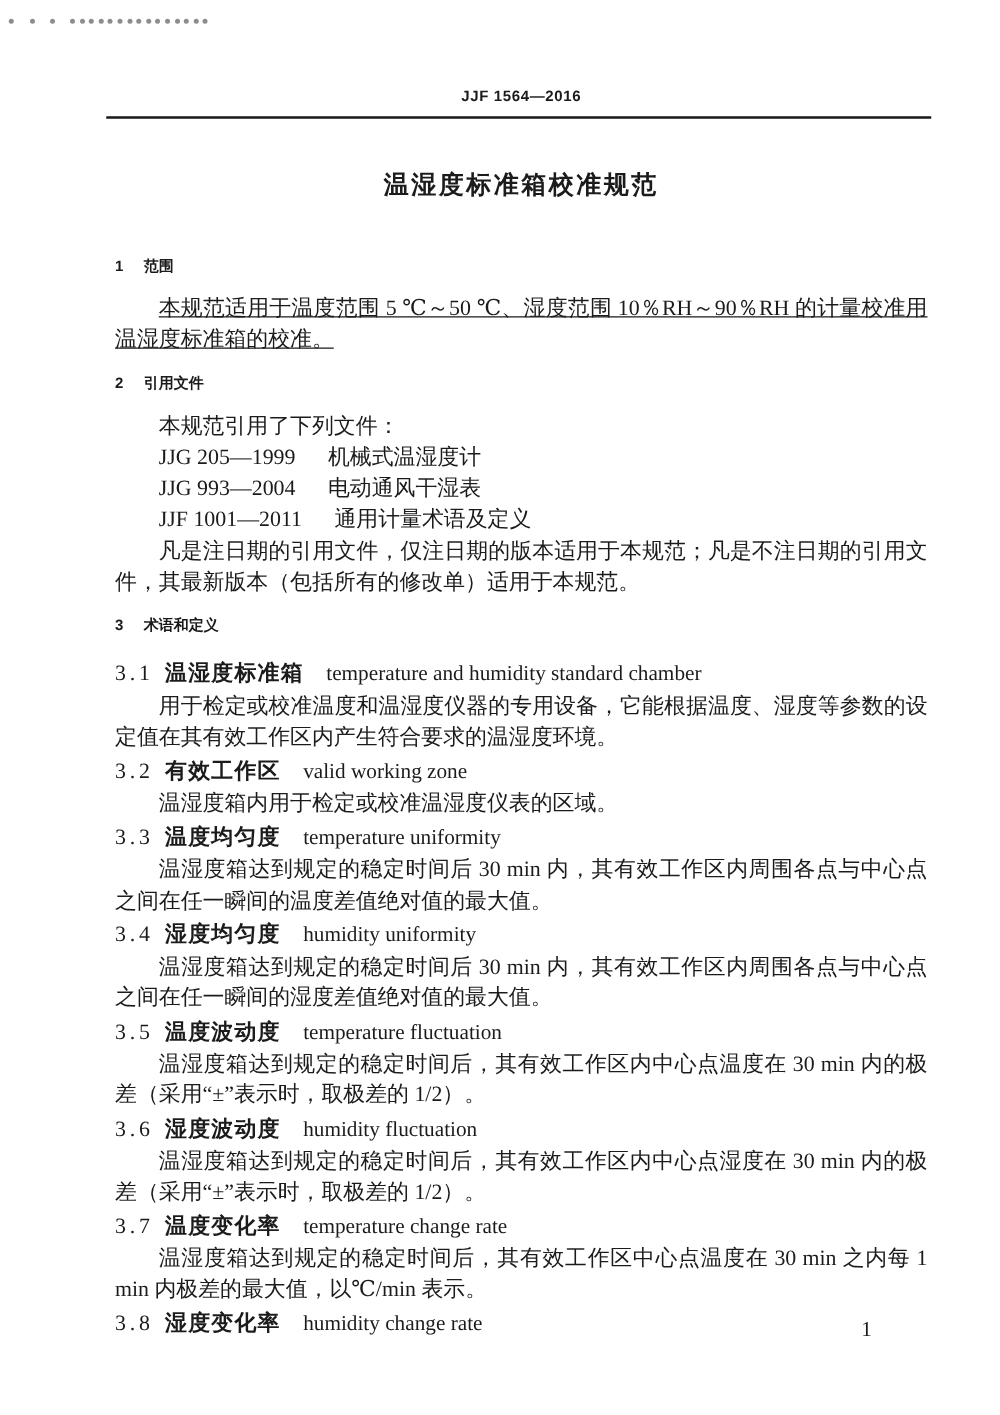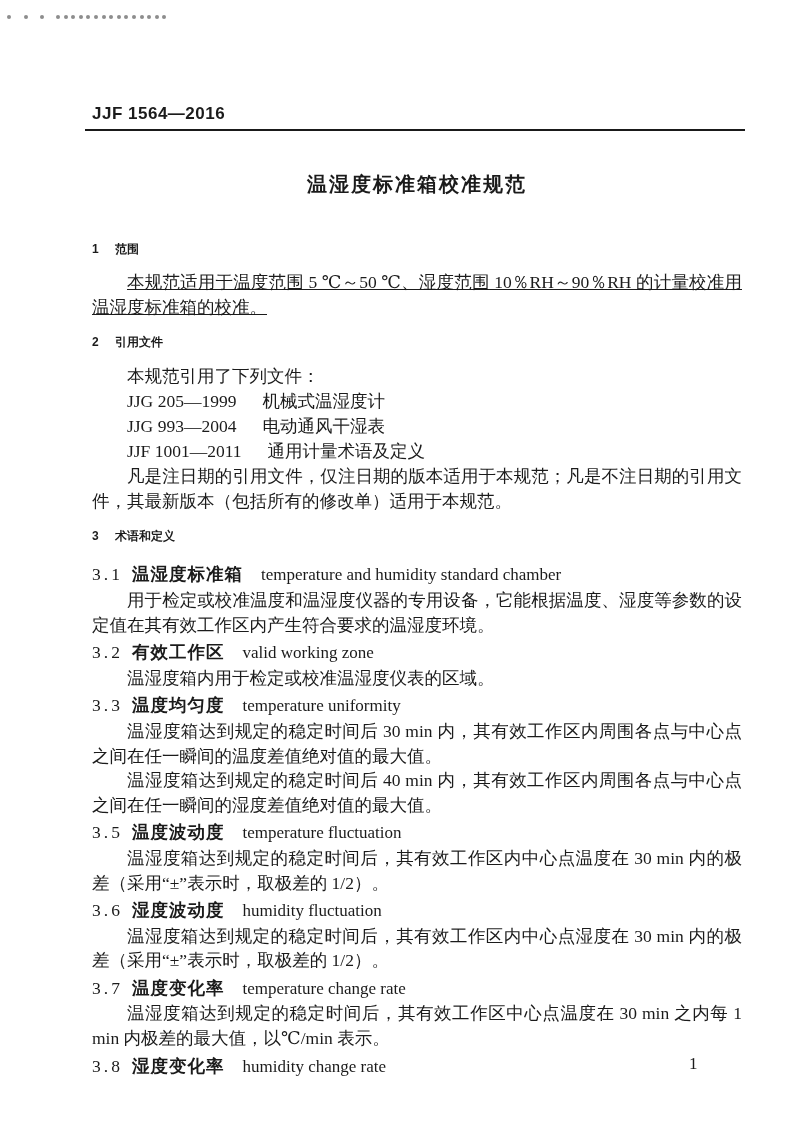--- a/index.html
+++ b/index.html
@@ -10,23 +10,23 @@
   }
   .dots{position:absolute;top:15px;left:7px;display:flex;align-items:center;gap:12px;}
   .dot-group{display:flex;align-items:center;}
   .dot-group.sparse{gap:12.5px;}
   .dot-group.dense{gap:3.6px;}
   .dot{width:4px;height:4px;border-radius:50%;background:#8d8d8d;flex:0 0 auto;}
 
   .content{position:absolute;left:92px;top:0;width:650px;}
 
   .doc-code{
-    margin-top:104px;text-align:left;
+    margin-top:68px;text-align:center;
     font-family:"Liberation Sans","DejaVu Sans",sans-serif;
-    font-weight:bold;font-size:17px;line-height:19px;letter-spacing:0.5px;
+    font-weight:bold;font-size:12px;line-height:19px;letter-spacing:0.5px;
   }
   .rule{height:2px;background:#1a1a1a;margin:6px -3px 0 -7px;}
 
   .title{
     margin-top:36px;text-align:center;
     font-family:"Liberation Sans","DejaVu Sans",sans-serif;
     font-weight:bold;font-size:20px;line-height:34px;letter-spacing:2px;
   }
 
   .sec-heading{
@@ -132,21 +132,24 @@
     <div class="term">
       <span class="term-num">3.2</span><span class="term-zh">有效工作区</span><span class="term-en">valid working zone</span>
     </div>
     <p class="def">温湿度箱内用于检定或校准温湿度仪表的区域。</p>
 
     <div class="term">
       <span class="term-num">3.3</span><span class="term-zh">温度均匀度</span><span class="term-en">temperature uniformity</span>
     </div>
     <p class="def">温湿度箱达到规定的稳定时间后 30 min 内，其有效工作区内周围各点与中心点之间在任一瞬间的温度差值绝对值的最大值。</p>
 
-    <p class="def">温湿度箱达到规定的稳定时间后 40 min 内，其有效工作区内周围各点与中心点之间在任一瞬间的湿度差值绝对值的最大值。</p>
+    <div class="term">
+      <span class="term-num">3.4</span><span class="term-zh">湿度均匀度</span><span class="term-en">humidity uniformity</span>
+    </div>
+    <p class="def">温湿度箱达到规定的稳定时间后 30 min 内，其有效工作区内周围各点与中心点之间在任一瞬间的湿度差值绝对值的最大值。</p>
 
     <div class="term">
       <span class="term-num">3.5</span><span class="term-zh">温度波动度</span><span class="term-en">temperature fluctuation</span>
     </div>
     <p class="def">温湿度箱达到规定的稳定时间后，其有效工作区内中心点温度在 30 min 内的极差（采用“±”表示时，取极差的 1/2）。</p>
 
     <div class="term">
       <span class="term-num">3.6</span><span class="term-zh">湿度波动度</span><span class="term-en">humidity fluctuation</span>
     </div>
     <p class="def">温湿度箱达到规定的稳定时间后，其有效工作区内中心点湿度在 30 min 内的极差（采用“±”表示时，取极差的 1/2）。</p>

